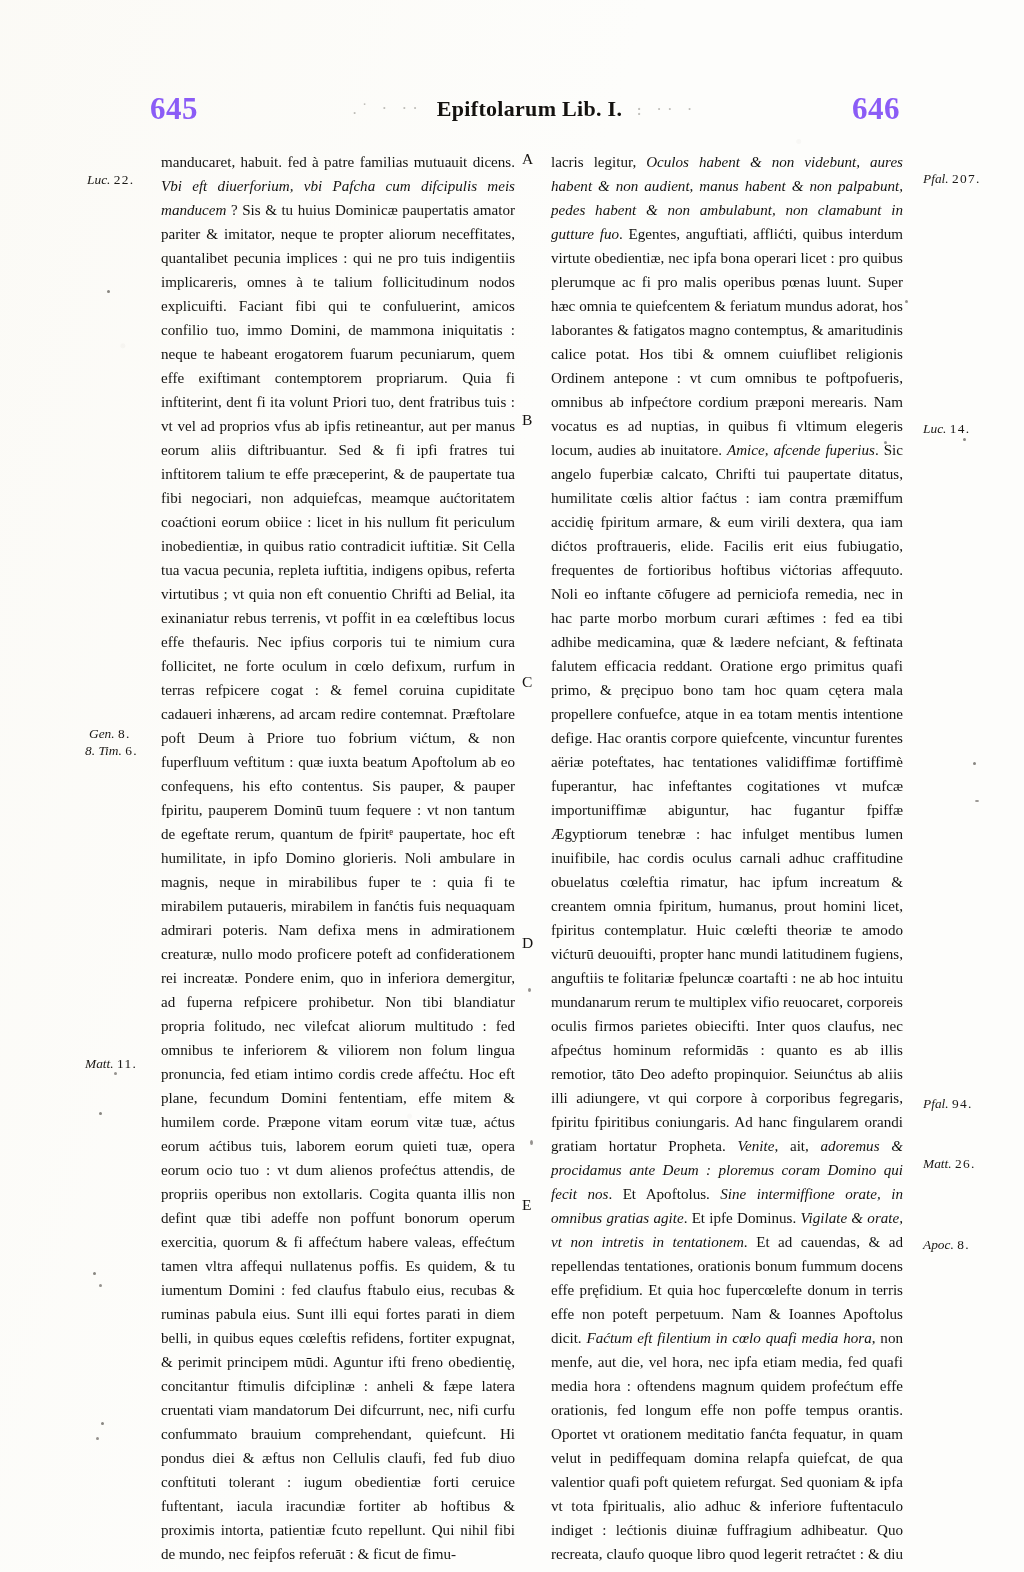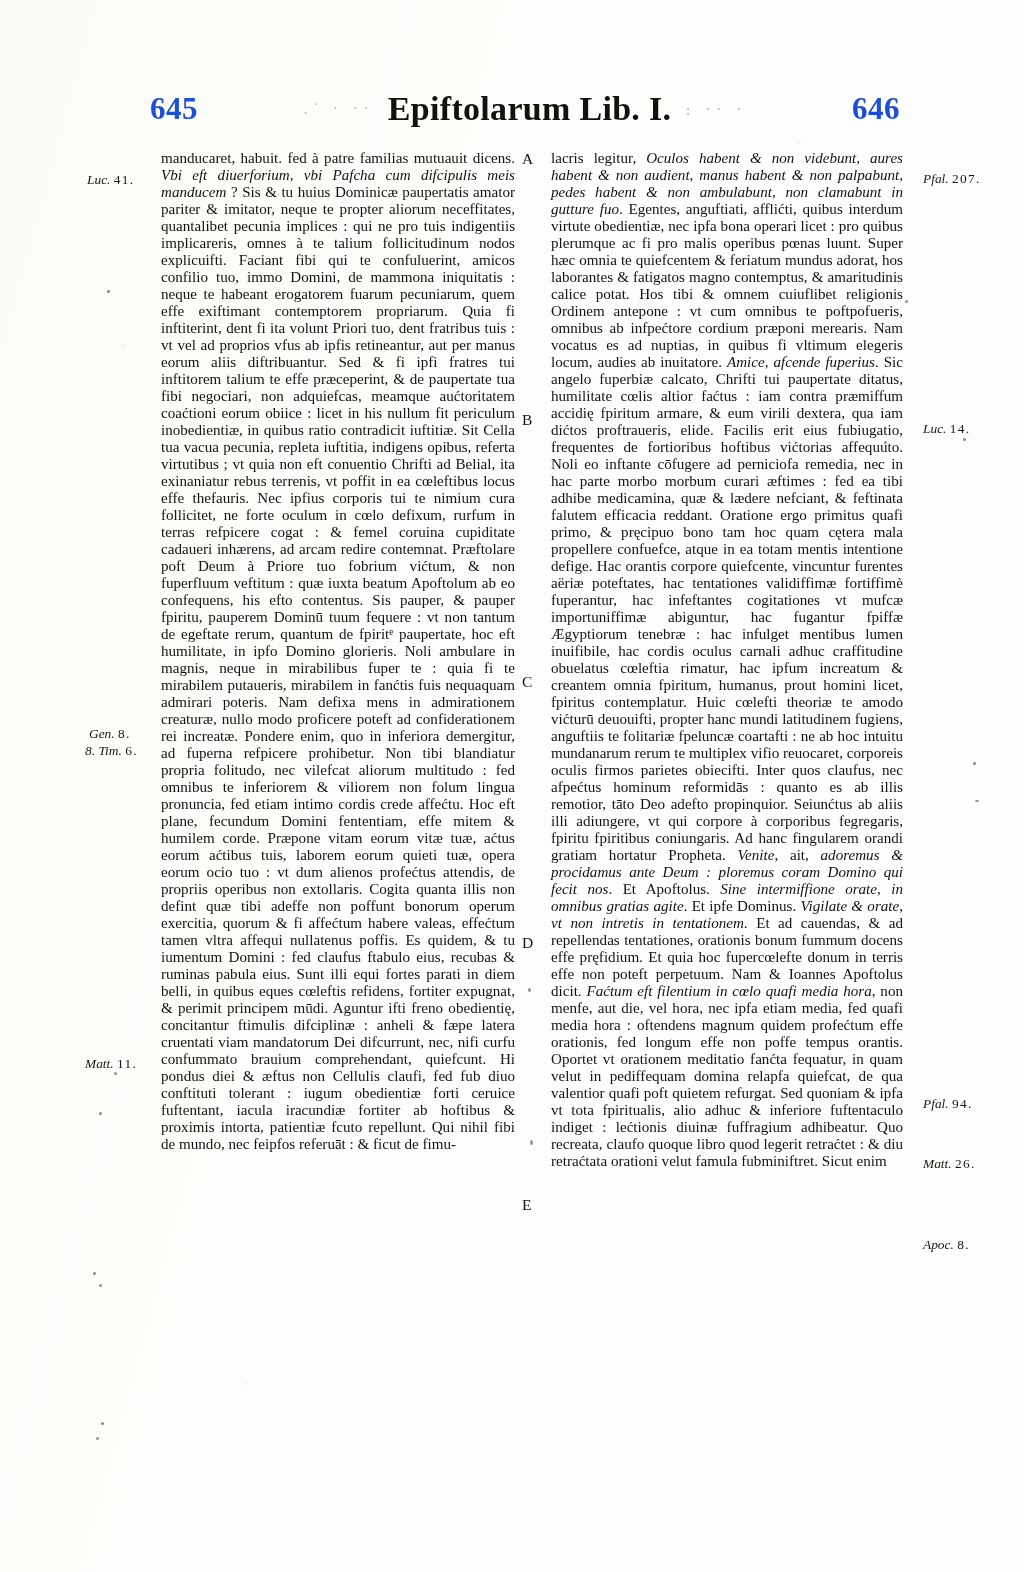--- a/index.html
+++ b/index.html
@@ -39,32 +39,32 @@
     right: 124px;
     height: 46px;
     display: flex;
     align-items: center;
     justify-content: space-between;
   }
   .folio {
     font-size: 31px;
     font-weight: 700;
     letter-spacing: 0.5px;
-    color: #1d4ed8;
+    color: #8b5cf6;
   }
   .head-center {
     flex: 1;
     text-align: center;
     display: flex;
     align-items: center;
     justify-content: center;
     gap: 14px;
   }
   .head-title {
-    font-size: 34px;
+    font-size: 22px;
     font-weight: 700;
     letter-spacing: 0.3px;
     color: #14120f;
     white-space: nowrap;
   }
   .head-smudge {
     font-size: 17px;
     color: rgba(60,55,48,0.32);
     letter-spacing: 5px;
     white-space: nowrap;
@@ -112,21 +112,21 @@
     width: 3px;
     height: 3px;
     background: rgba(40,36,30,0.55);
     border-radius: 50%;
   }
 
   .textblock {
     position: absolute;
     top: 0;
     font-size: 15.1px;
-    line-height: 17px;
+    line-height: 24px;
     text-align: justify;
     text-justify: inter-word;
     color: #131210;
     hyphens: manual;
   }
   .col-left  .textblock { left: 76px;  width: 354px; }
   .col-right .textblock { left: 0px;   width: 352px; }
 
   .textblock p { margin: 0; }
   .textblock i { font-style: italic; }
@@ -163,21 +163,21 @@
     <div class="folio">646</div>
   </div>
 
   <div class="columns">
 
     <div class="col-block col-left">
 
       <div class="marginalia left">
         <div class="margin-note" style="top:22px;left:2px;">
           <span>Luc.</span>
-          <span class="num">41.</span>
+          <span class="num">22.</span>
         </div>
         <div class="margin-note" style="top:576px;left:4px;">
           <span>Gen.</span>
           <span class="num">8.</span>
         </div>
         <div class="margin-note" style="top:593px;left:0px;">
           <span>8. Tim.</span>
           <span class="num">6.</span>
         </div>
         <div class="margin-note" style="top:906px;left:0px;">

